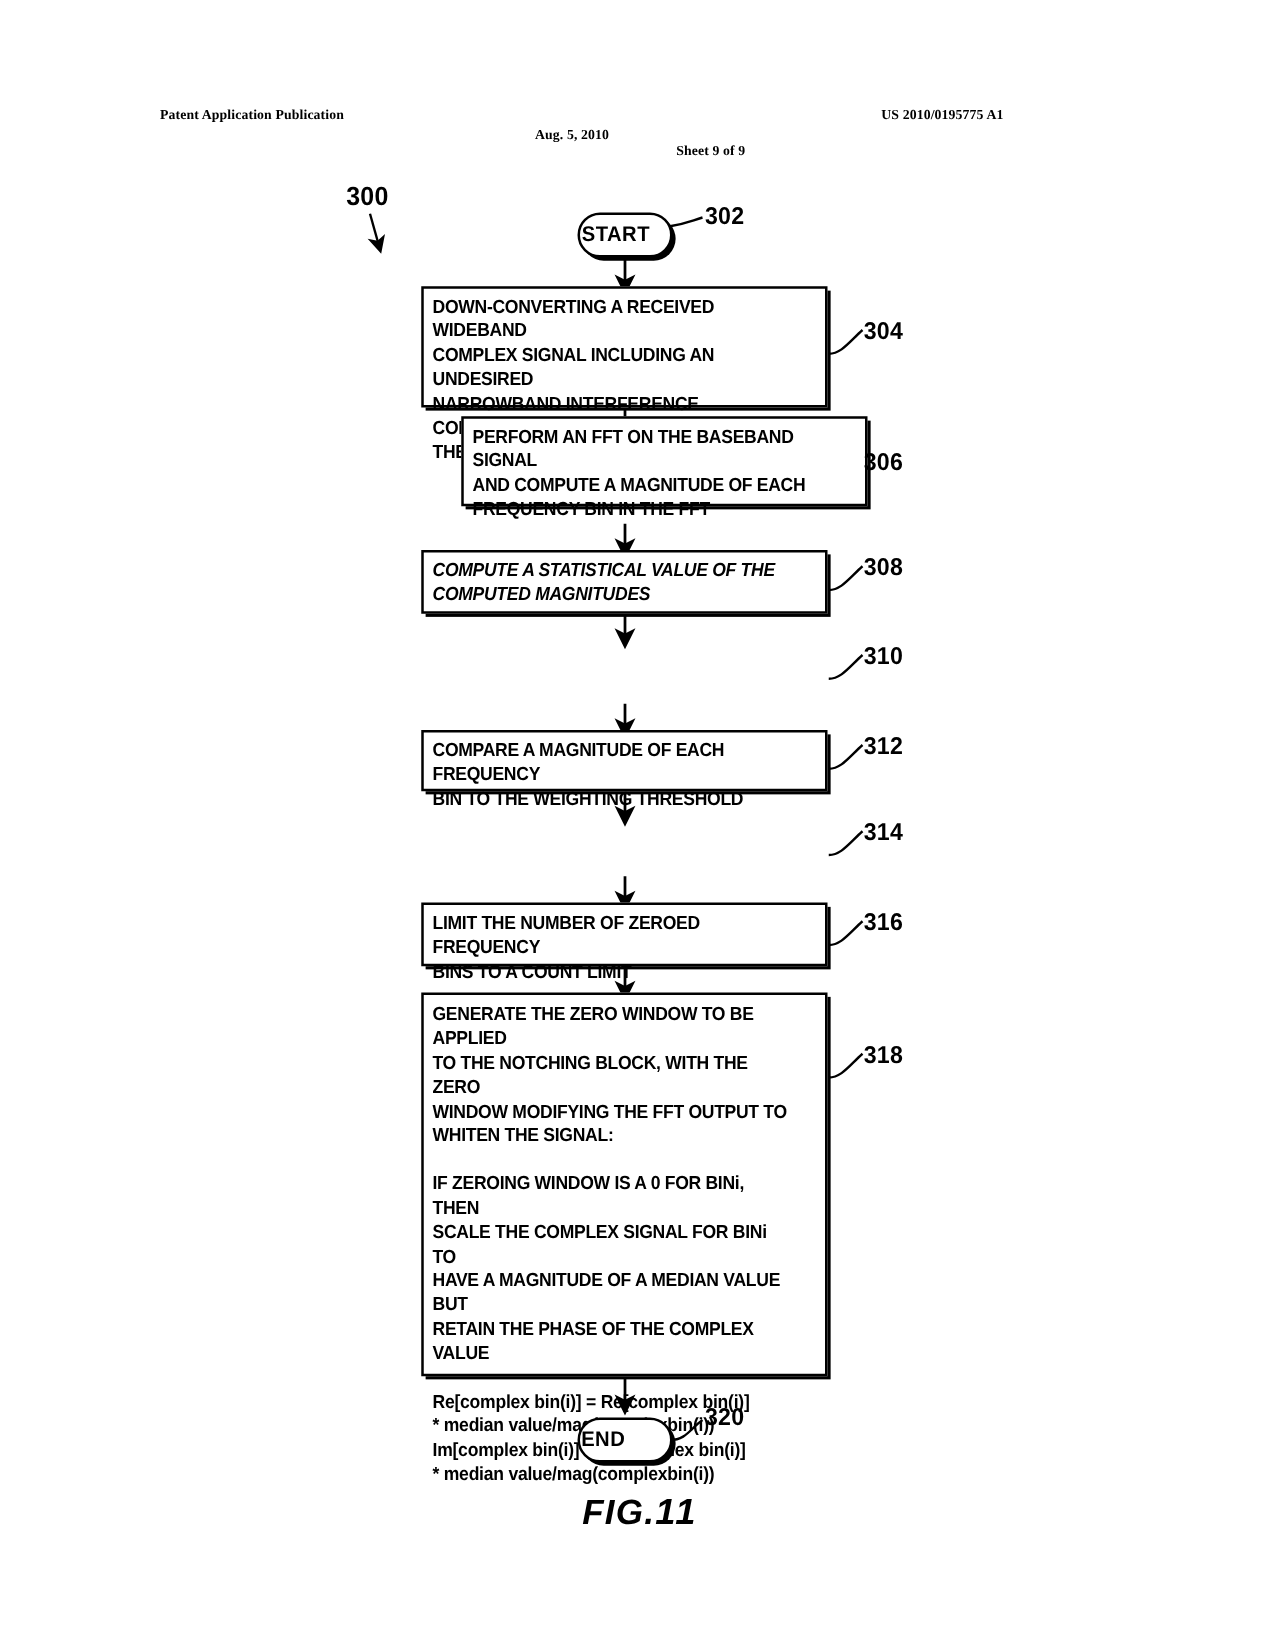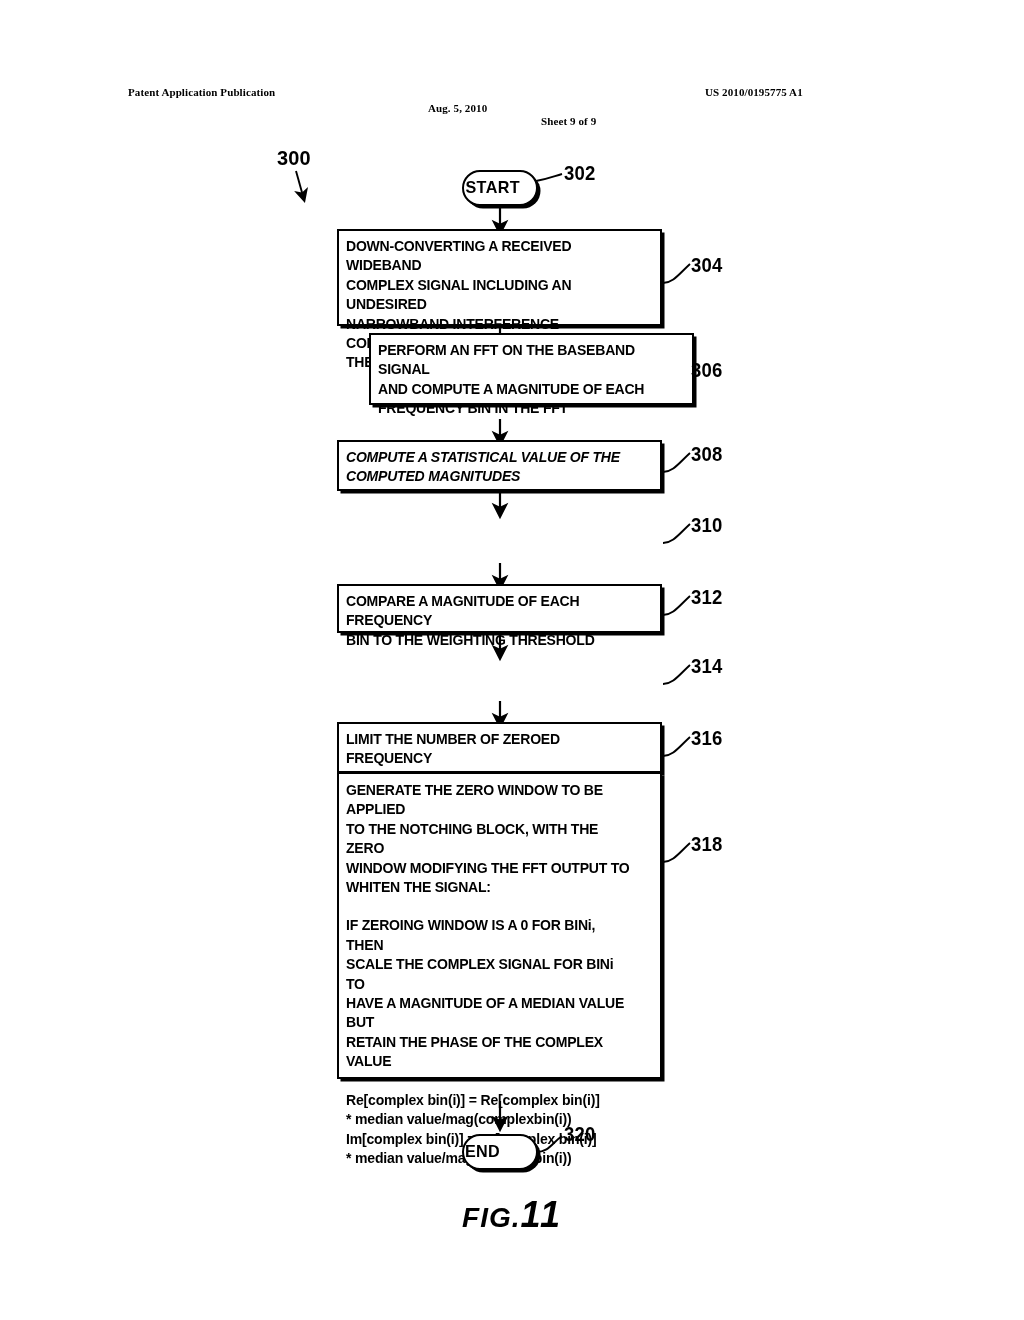--- a/index.html
+++ b/index.html
@@ -111,21 +111,21 @@
     top: 1194px;
     width: 1024px;
     text-align: center;
     font-family: "Liberation Sans Narrow", "Liberation Sans", sans-serif;
     font-style: italic;
     font-weight: 700;
     font-size: 28px;
     letter-spacing: 1px;
   }
   #fig-caption .fignum {
-    font-size: 36px;
+    font-size: 29px;
     letter-spacing: 2px;
   }
 </style>
 </head>
 <body>
 
 <div id="page-header">
   <span class="hdr-left">Patent Application Publication</span>
   <span class="hdr-date">Aug. 5, 2010</span>
   <span class="hdr-sheet">Sheet 9 of 9</span>
@@ -216,21 +216,21 @@
   <div class="refnum" style="left:691px; top:586px;">312</div>
 
   <div class="refnum" style="left:691px; top:655px;">314</div>
 
   <div class="node proc-box" style="left:337px; top:722px; width:325px; height:51px;">
     <div class="proc-text">LIMIT THE NUMBER OF ZEROED FREQUENCY
 BINS TO A COUNT LIMIT</div>
   </div>
   <div class="refnum" style="left:691px; top:727px;">316</div>
 
-  <div class="node proc-box" style="left:337px; top:772px; width:325px; height:307px; padding-top:6px;">
+  <div class="node proc-box" style="left:337px; top:794px; width:325px; height:307px; padding-top:6px;">
     <div class="proc-text">GENERATE THE ZERO WINDOW TO BE APPLIED
 TO THE NOTCHING BLOCK, WITH THE ZERO
 WINDOW MODIFYING THE FFT OUTPUT TO
 WHITEN THE SIGNAL:</div>
     <span class="blockgap"></span>
     <div class="proc-text">IF ZEROING WINDOW IS A 0 FOR BINi, THEN
 SCALE THE COMPLEX SIGNAL FOR BINi TO
 HAVE A MAGNITUDE OF A MEDIAN VALUE BUT
 RETAIN THE PHASE OF THE COMPLEX VALUE</div>
     <span class="blockgap"></span>

